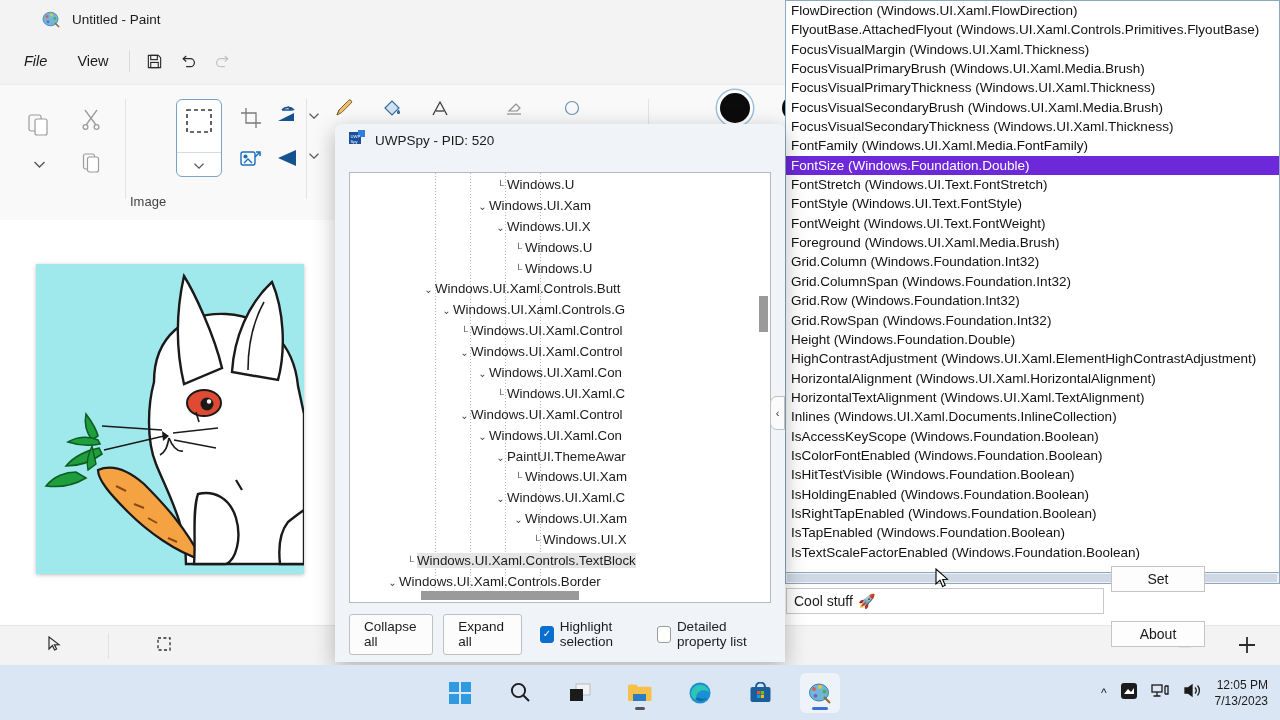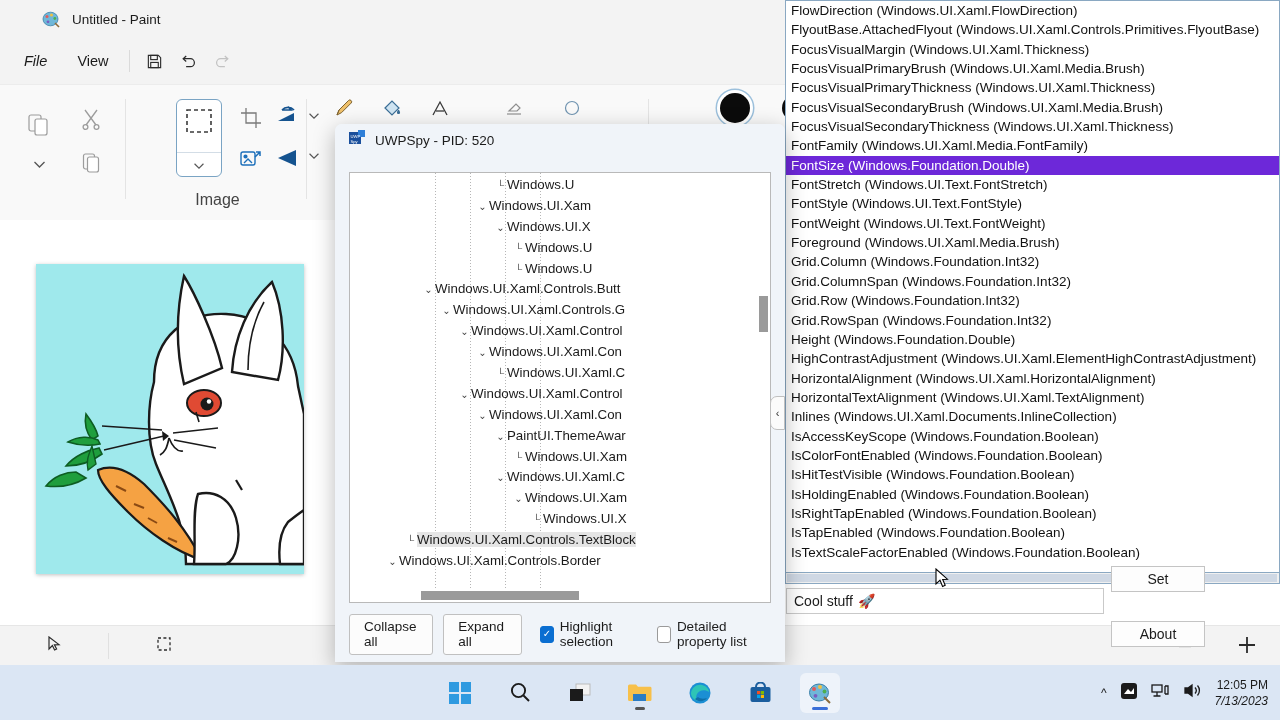--- a/index.html
+++ b/index.html
@@ -50,22 +50,22 @@
     background: #f9f9f9;
     border-top: 1px solid #ececec;
   }
   .ribbon-group {
     position: absolute; top: 0; height: 136px;
   }
   .ribbon-sep {
     position: absolute; top: 14px; width: 1px; height: 100px; background: #e4e4e4;
   }
   .group-label {
-    position: absolute; bottom: 12px; width: 100%; text-align: center;
-    font-size: 16px; color: #444;
+    position: absolute; bottom: 12px; width: 100%; text-align: left;
+    font-size: 13px; color: #444;
   }
   .icon-btn {
     position: absolute; display: flex; align-items: center; justify-content: center;
     border-radius: 5px;
   }
   .cool-stuff-label {
     position: absolute; left: 16px; top: 192px;
     background: #f4aaa6; border: 1px solid #c98f8c;
     padding: 1px 5px; font-size: 14px; color: #1b1b1b;
     display: flex; align-items: center; gap: 4px; border-radius: 2px;
@@ -487,20 +487,21 @@
       <div class="tree-guide" style="left:155px;"></div>
       <div class="tree-guide" style="left:190px;"></div>
       <div id="tree-rows" style="position:absolute; left:0; top:2px; width:409px;">
           <div class="tree-row"><span style="display: inline-block; width: 144px;"></span><span class="tree-chevron">└</span><span class="tree-label">Windows.U</span></div>
           <div class="tree-row"><span style="display: inline-block; width: 126px;"></span><span class="tree-chevron">⌄</span><span class="tree-label">Windows.UI.Xam</span></div>
           <div class="tree-row"><span style="display: inline-block; width: 144px;"></span><span class="tree-chevron">⌄</span><span class="tree-label">Windows.UI.X</span></div>
           <div class="tree-row"><span style="display: inline-block; width: 162px;"></span><span class="tree-chevron">└</span><span class="tree-label">Windows.U</span></div>
           <div class="tree-row"><span style="display: inline-block; width: 162px;"></span><span class="tree-chevron">└</span><span class="tree-label">Windows.U</span></div>
           <div class="tree-row"><span style="display: inline-block; width: 72px;"></span><span class="tree-chevron">⌄</span><span class="tree-label">Windows.UI.Xaml.Controls.Butt</span></div>
           <div class="tree-row"><span style="display: inline-block; width: 90px;"></span><span class="tree-chevron">⌄</span><span class="tree-label">Windows.UI.Xaml.Controls.G</span></div>
+          <div class="tree-row"><span style="display: inline-block; width: 108px;"></span><span class="tree-chevron">└</span><span class="tree-label">Windows.UI.Xaml.Control</span></div>
           <div class="tree-row"><span style="display: inline-block; width: 108px;"></span><span class="tree-chevron">⌄</span><span class="tree-label">Windows.UI.Xaml.Control</span></div>
           <div class="tree-row"><span style="display: inline-block; width: 126px;"></span><span class="tree-chevron">⌄</span><span class="tree-label">Windows.UI.Xaml.Con</span></div>
           <div class="tree-row"><span style="display: inline-block; width: 144px;"></span><span class="tree-chevron">└</span><span class="tree-label">Windows.UI.Xaml.C</span></div>
           <div class="tree-row"><span style="display: inline-block; width: 108px;"></span><span class="tree-chevron">⌄</span><span class="tree-label">Windows.UI.Xaml.Control</span></div>
           <div class="tree-row"><span style="display: inline-block; width: 126px;"></span><span class="tree-chevron">⌄</span><span class="tree-label">Windows.UI.Xaml.Con</span></div>
           <div class="tree-row"><span style="display: inline-block; width: 144px;"></span><span class="tree-chevron">⌄</span><span class="tree-label">PaintUI.ThemeAwar</span></div>
           <div class="tree-row"><span style="display: inline-block; width: 162px;"></span><span class="tree-chevron">└</span><span class="tree-label">Windows.UI.Xam</span></div>
           <div class="tree-row"><span style="display: inline-block; width: 144px;"></span><span class="tree-chevron">⌄</span><span class="tree-label">Windows.UI.Xaml.C</span></div>
           <div class="tree-row"><span style="display: inline-block; width: 162px;"></span><span class="tree-chevron">⌄</span><span class="tree-label">Windows.UI.Xam</span></div>
           <div class="tree-row"><span style="display: inline-block; width: 180px;"></span><span class="tree-chevron">└</span><span class="tree-label">Windows.UI.X</span></div>
@@ -659,18 +660,18 @@
       </span>
       <span>
         <svg width="19" height="17" viewBox="0 0 19 17" fill="none" stroke="#1b1b1b" stroke-width="1.3">
           <path d="M2 6h3l4-3v11l-4-3H2z" fill="#1b1b1b"></path>
             <path d="M12 5.5a4.5 4.5 0 0 1 0 6"></path>
             <path d="M14.5 3.5a7.5 7.5 0 0 1 0 10"></path>
         </svg>
       </span>
       <span class="tray-clock">
         <span style="display:block;">12:05 PM</span>
-        <span style="display:block;font-style:italic;">7/13/2023</span>
+        <span style="display:block;">7/13/2023</span>
       </span>
     </div>
   </div>
 
 </div>
 
 </body></html>

